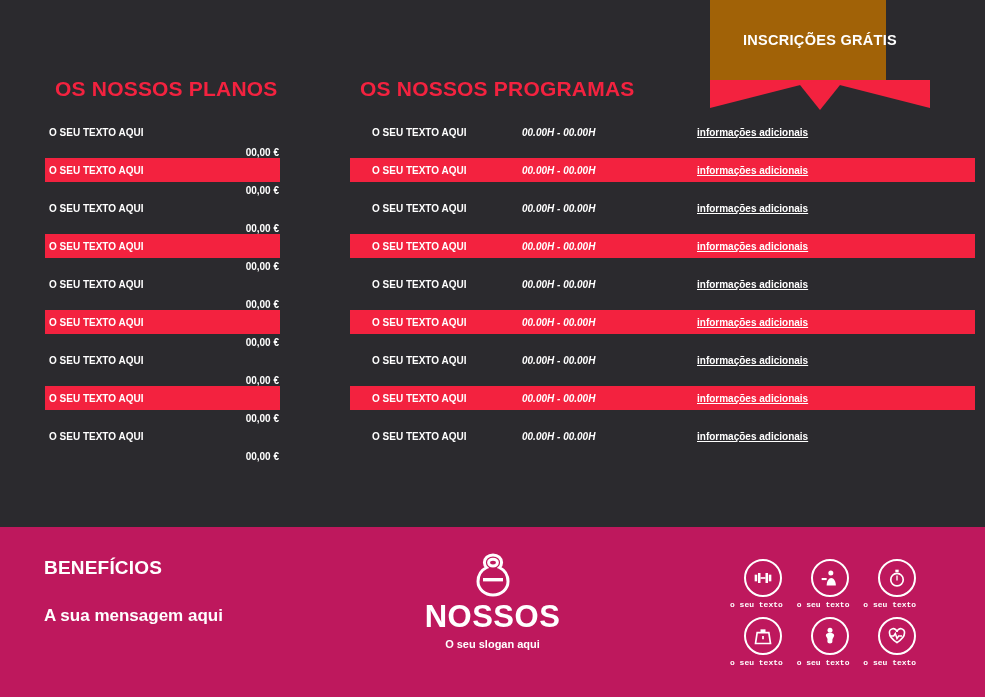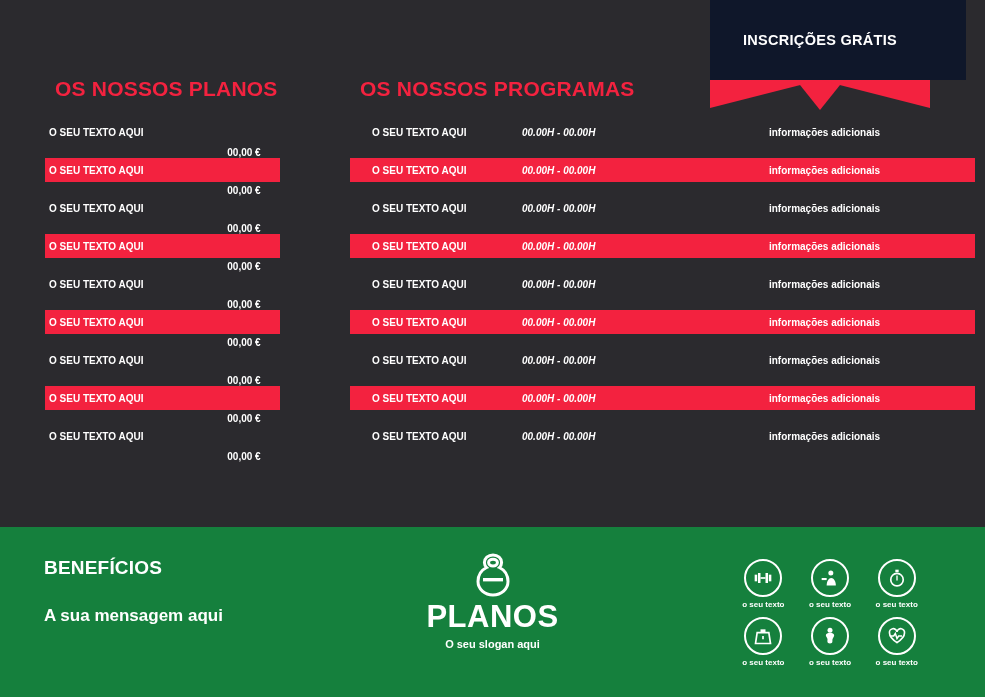--- a/index.html
+++ b/index.html
@@ -30,22 +30,22 @@
     overflow:hidden;
   }
 
   
   .top-panel{position:absolute;left:0;top:0;width:985px;height:512px;overflow:hidden;}
 
   
   .ribbon{
     position:absolute;
     left:710px;top:0;
-    width:256px;height:80px;
-    background:#0f172a;
+    width:176px;height:80px;
+    background:#a16207;
     z-index:5;
   }
   .ribbon-text{
     position:absolute;left:0;top:0;width:220px;height:80px;
     display:flex;align-items:center;justify-content:center;
     color:#ffffff;font-weight:bold;font-size:14.5px;
     letter-spacing:.3px;
   }
   .ribbon-tail{
     position:absolute;left:710px;top:80px;
@@ -89,32 +89,32 @@
   .row .cell{
     font-size:10px;
     font-weight:bold;
     color:#ffffff;
     white-space:nowrap;
   }
 
   
   #plans{left:45px;top:120px;width:235px;}
   #plans .c1{padding-left:4px;width:160px;}
-  #plans .c2{width:70px;text-align:center;margin-top:40px;}
+  #plans .c2{width:70px;text-align:right;margin-top:40px;}
 
   
   #programs{left:350px;top:120px;width:625px;}
   #programs .c1{padding-left:22px;width:150px;}
   #programs .c2{width:175px;font-style:italic;}
-  #programs .c3{width:255px;text-align:center;}
+  #programs .c3{width:255px;text-align:left;text-decoration:underline;}
 
   
   .bottom{
     position:absolute;left:0;top:527px;width:985px;height:170px;
-    background:#15803d;overflow:hidden;
+    background:#be185d;overflow:hidden;
   }
   .benefits-title{
     position:absolute;left:44px;top:30px;
     color:#ffffff;font-size:19px;font-weight:bold;letter-spacing:.2px;
   }
   .benefits-msg{
     position:absolute;left:44px;top:79px;
     color:#ffffff;font-size:17px;font-weight:bold;
   }
 
@@ -122,21 +122,21 @@
   .logo-wrap{position:absolute;left:385px;top:25px;width:215px;text-align:center;color:#fff;}
   .logo-mark{height:46px;display:flex;align-items:center;justify-content:center;}
   .company{font-size:31px;font-weight:bold;letter-spacing:.5px;line-height:34px;margin-top:2px;}
   .slogan{font-size:11px;font-weight:bold;margin-top:4px;}
 
   
   .icons{
     position:absolute;left:730px;top:32px;width:200px;
     display:grid;grid-template-columns:repeat(3,1fr);row-gap:8px;
   }
-  .icon-cell{text-align:center;color:#ffffff;}
+  .icon-cell{color:#ffffff;font-family:Liberation Mono, monospace;}
   .icon-circle{
     width:34px;height:34px;border:2px solid #ffffff;border-radius:50%;
     margin:0 auto;display:flex;align-items:center;justify-content:center;
   }
   .icon-label{font-size:8px;font-weight:bold;margin-top:3px;}
 </style>
 </head>
 <body>
 
 <div class="page">
@@ -243,21 +243,21 @@
     <div class="benefits-title">BENEFÍCIOS</div>
     <div class="benefits-msg">A sua mensagem aqui</div>
 
     <div class="logo-wrap">
       <div class="logo-mark">
         <svg width="44" height="46" viewBox="0 0 44 46" aria-hidden="true">
           <path d="M22 3c-5 0-8.6 3.4-8.6 7.6 0 2.2 1 3.8 2.2 4.9C10.9 17.8 7 22.8 7 29.6 7 37.2 13.7 43 22 43s15-5.8 15-13.4c0-6.8-3.9-11.8-8.6-14.1 1.2-1.1 2.2-2.7 2.2-4.9C30.6 6.4 27 3 22 3zm0 4.2c2.6 0 4.4 1.6 4.4 3.4S24.6 14 22 14s-4.4-1.6-4.4-3.4S19.4 7.2 22 7.2z" fill="none" stroke="#ffffff" stroke-width="3"></path>
           <rect x="12" y="26" width="20" height="3.4" fill="#ffffff"></rect>
         </svg>
       </div>
-      <div class="company">PLANOS</div>
+      <div class="company">NOSSOS</div>
       <div class="slogan">O seu slogan aqui</div>
     </div>
 
     <div class="icons" id="icon-grid">
         <div class="icon-cell">
           <div class="icon-circle">
             <svg width="20" height="20" viewBox="0 0 24 24">
               <rect x="2" y="8" width="3" height="8" fill="#fff"></rect>
               <rect x="19" y="8" width="3" height="8" fill="#fff"></rect>
               <rect x="6" y="6" width="3" height="12" fill="#fff"></rect>

